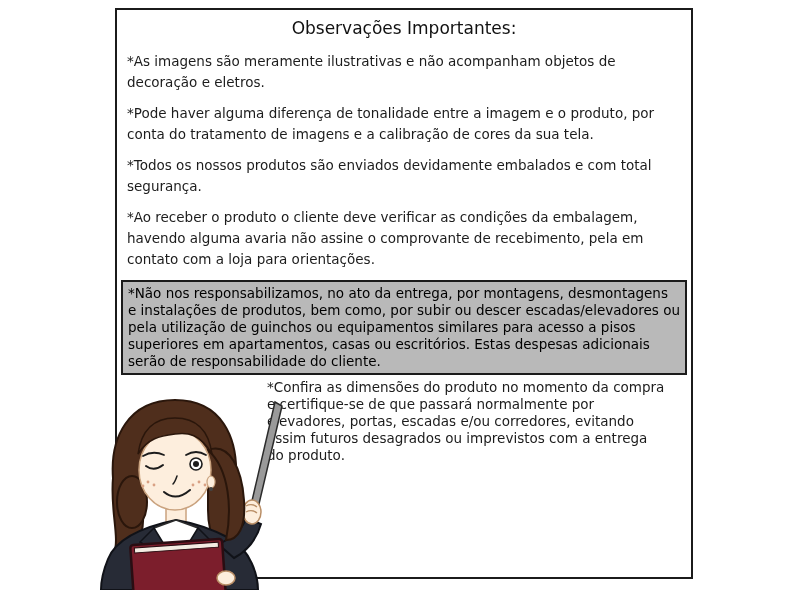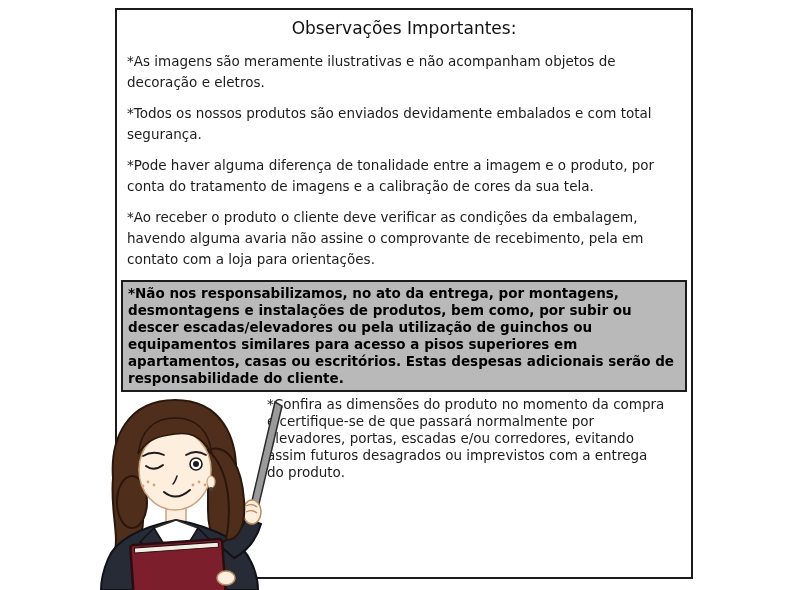--- a/index.html
+++ b/index.html
@@ -36,21 +36,21 @@
     color: #111111;
   }
   .notice-paragraph {
     font-size: 13.5px;
     line-height: 21px;
     margin: 0 0 10px 0;
   }
   .highlight-box {
     font-size: 13.5px;
     line-height: 17px;
-    font-weight: bold;
+    font-weight: normal;
     background: #b9b9b9;
     border: 2px solid #1b1b1b;
     padding: 3px 5px;
     margin: 2px -6px 4px -6px;
     color: #000000;
   }
   .footer-note {
     font-size: 13.5px;
     line-height: 17px;
     margin: 4px 0 0 140px;
@@ -67,22 +67,22 @@
 </style>
 </head>
 <body>
 
 <div class="stage">
 
   <div class="notice-box">
     <h1 class="notice-title">Observações Importantes:</h1>
 
     <p class="notice-paragraph">*As imagens são meramente ilustrativas e não acompanham objetos de decoração e eletros.</p>
+    <p class="notice-paragraph">*Pode haver alguma diferença de tonalidade entre a imagem e o produto, por conta do tratamento de imagens e a calibração de cores da sua tela.</p>
     <p class="notice-paragraph">*Todos os nossos produtos são enviados devidamente embalados e com total segurança.</p>
-    <p class="notice-paragraph">*Pode haver alguma diferença de tonalidade entre a imagem e o produto, por conta do tratamento de imagens e a calibração de cores da sua tela.</p>
     <p class="notice-paragraph">*Ao receber o produto o cliente deve verificar as condições da embalagem, havendo alguma avaria não assine o comprovante de recebimento, pela em contato com a loja para orientações.</p>
 
     <div class="highlight-box" style="background: rgb(185, 185, 185); border-color: rgb(27, 27, 27);">*Não nos responsabilizamos, no ato da entrega, por montagens, desmontagens e instalações de produtos, bem como, por subir ou descer escadas/elevadores ou pela utilização de guinchos ou equipamentos similares para acesso a pisos superiores em apartamentos, casas ou escritórios. Estas despesas adicionais serão de responsabilidade do cliente.</div>
 
     <p class="footer-note">*Confira as dimensões do produto no momento da compra e certifique-se de que passará normalmente por elevadores, portas, escadas e/ou corredores, evitando assim futuros desagrados ou imprevistos com a entrega do produto.</p>
   </div>
 
   <svg class="presenter" viewBox="0 0 254 200" aria-hidden="true">
 
     <g>

